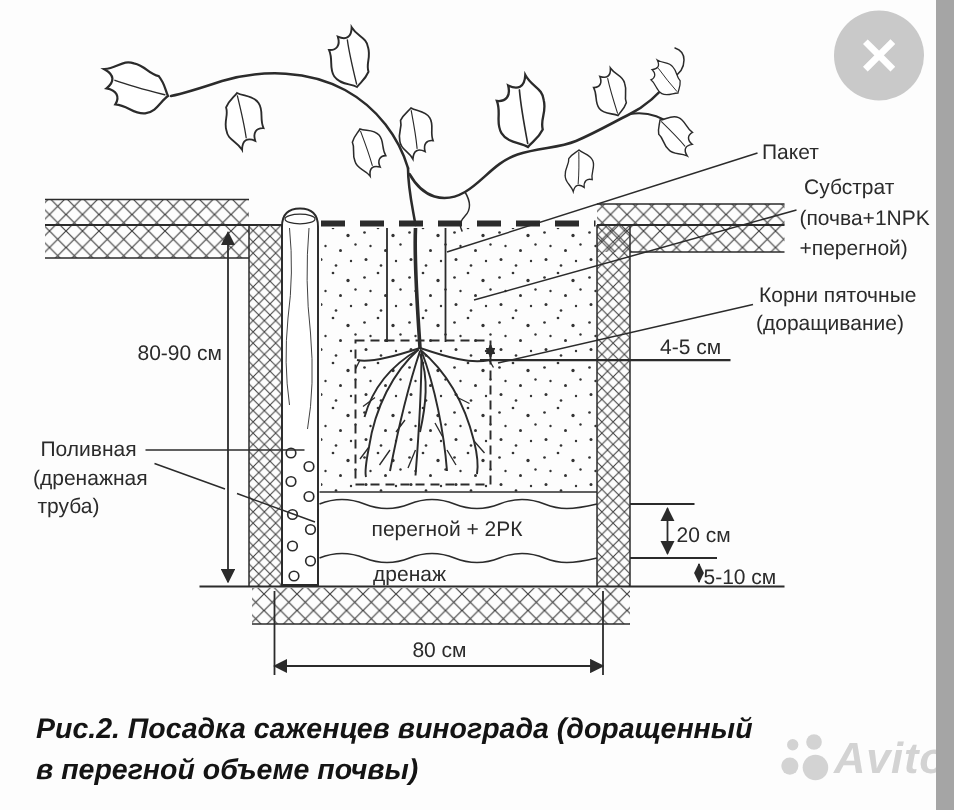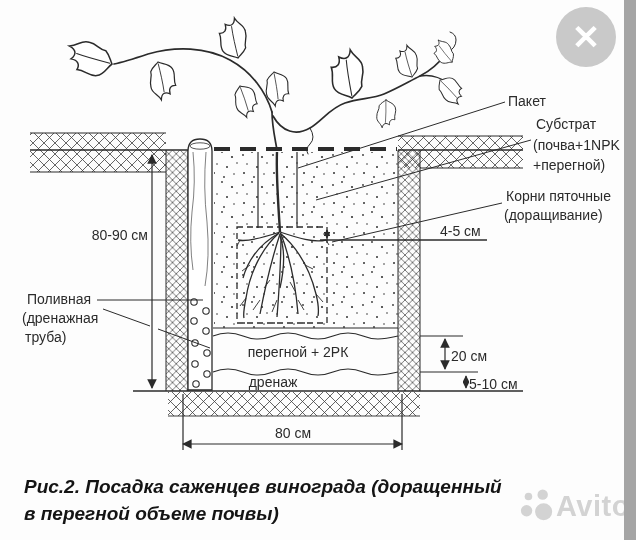--- a/index.html
+++ b/index.html
@@ -6,21 +6,21 @@
   .stage{position:relative;width:636px;height:540px;background:#fdfdfd;overflow:hidden;
          font-family:"Liberation Sans",sans-serif;}
   svg text{font-family:"Liberation Sans",sans-serif;font-size:14px;fill:#2b2b2b;}
   .close-btn{position:absolute;left:556px;top:7px;width:60px;height:60px;border-radius:50%;
              background:#c9c9c9;display:flex;align-items:center;justify-content:center;
              color:#ffffff;font-size:34px;font-weight:bold;cursor:pointer;user-select:none;}
   .caption{position:absolute;left:24px;top:473px;width:575px;
            font-style:italic;font-weight:bold;font-size:19px;line-height:27px;color:#141414;}
   .watermark{position:absolute;left:519px;top:487px;display:flex;align-items:center;gap:1px;
              opacity:0.9;}
-  .watermark .wm-text{font-size:29px;font-weight:bold;color:#cfcfcf;letter-spacing:0.5px;}
+  .watermark .wm-text{font-size:29px;font-weight:bold;color:#cfcfcf;letter-spacing:0.5px;font-style:italic;}
   .scroll-strip{position:absolute;right:0;top:0;width:12px;height:540px;background:#a5a5a5;}
 </style>
 </head>
 <body>
 
 <div class="stage">
 
   
   <svg width="636" height="465" viewBox="0 0 636 465">
     <defs>

